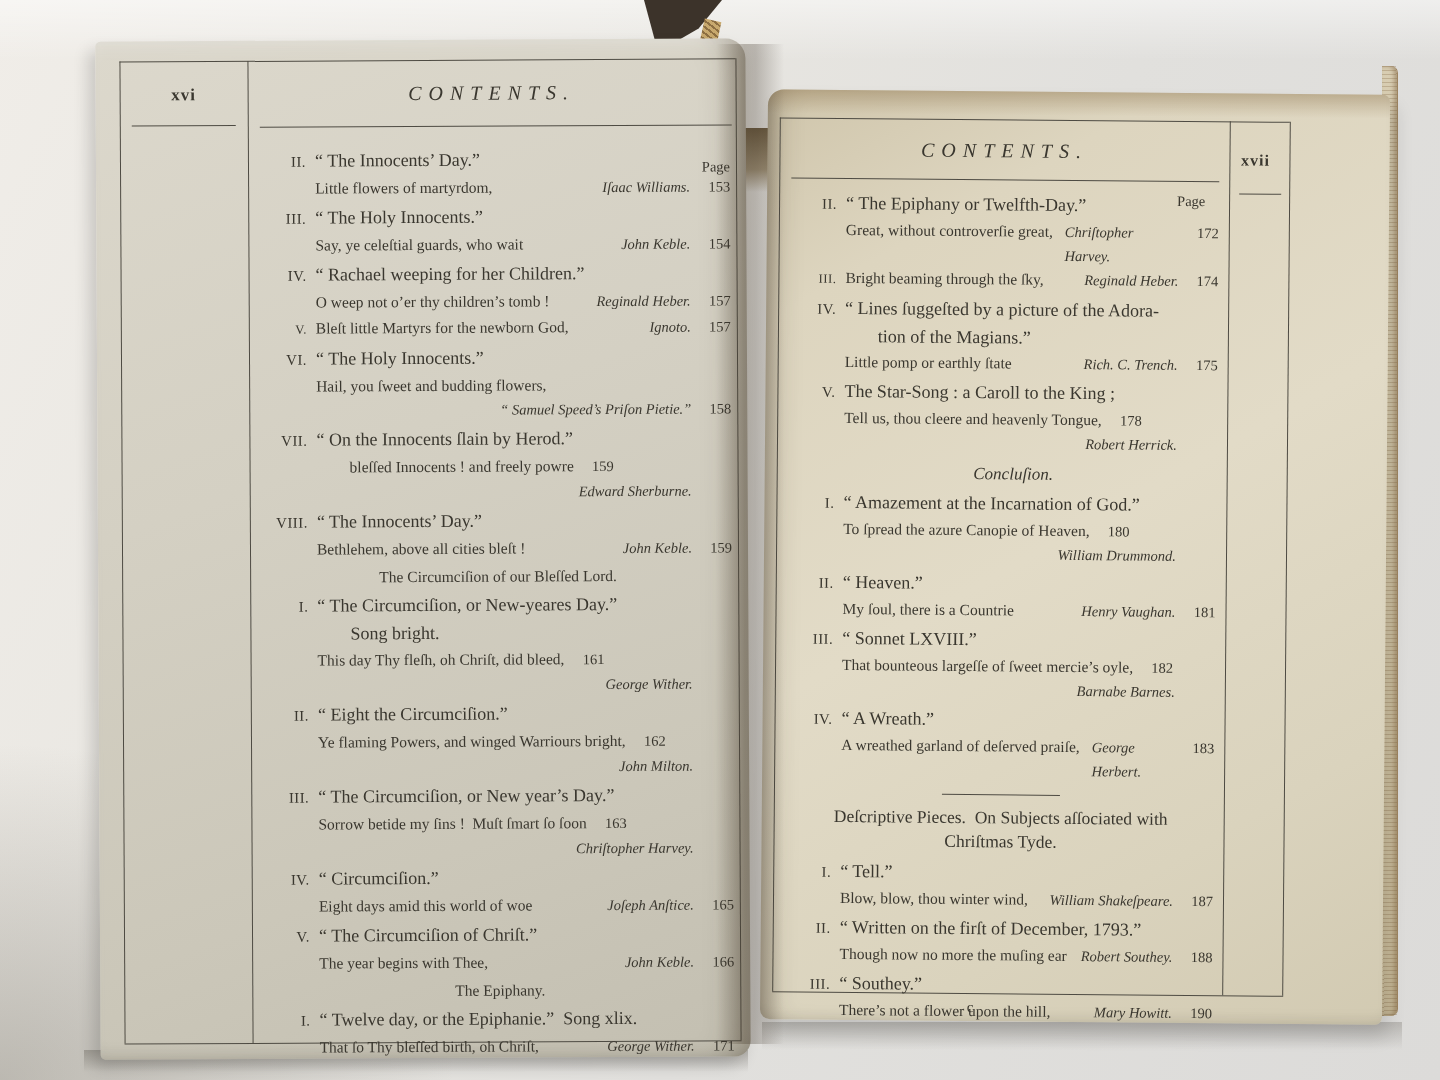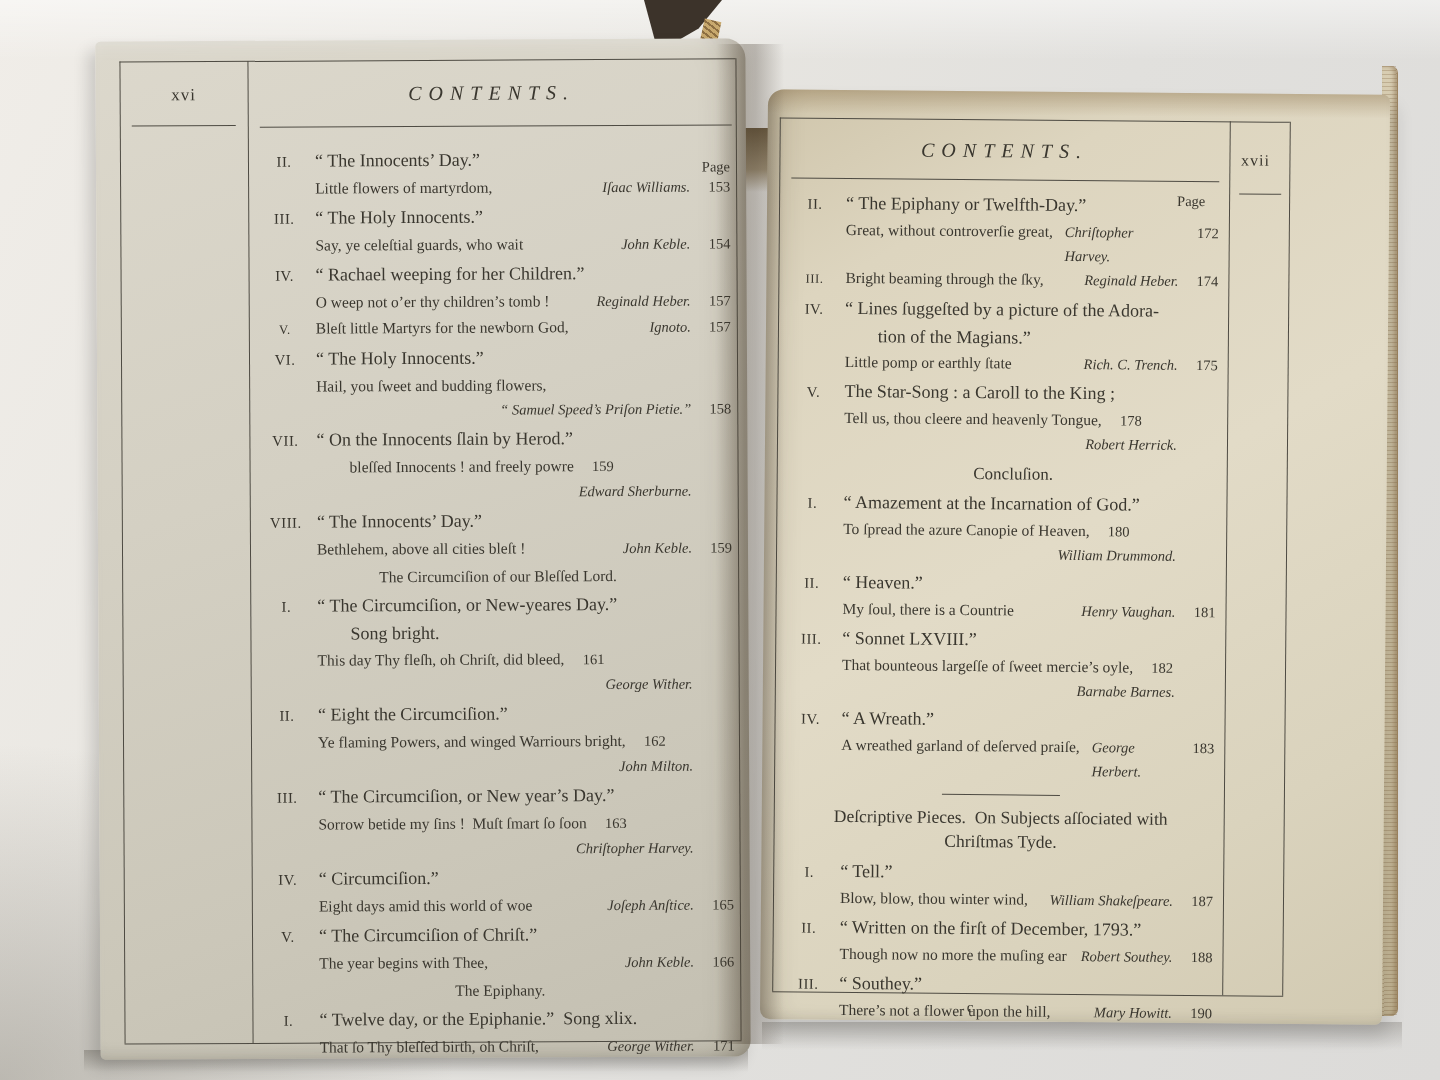--- a/index.html
+++ b/index.html
@@ -52,45 +52,45 @@
       6px 12px 18px rgba(0,0,0,.13),
       inset 0 -8px 14px -8px rgba(0,0,0,.10);
   }
   .deckle{position:absolute;top:0;left:0;right:0;height:24px;border-radius:16px 7px 0 0;
     background:linear-gradient(180deg,rgba(148,122,82,.40),rgba(148,122,82,0));}
 
   .rule{position:absolute;background:#4e4b43;}
   .rule.h{height:1px;}
   .rule.v{width:1px;}
 
-  .folio{position:absolute;text-align:center;font-size:17px;letter-spacing:1px;}
+  .folio{position:absolute;text-align:center;font-size:17px;letter-spacing:1px;font-weight:bold;}
   .page-header{position:absolute;font-style:italic;font-size:20px;letter-spacing:7px;text-align:center;white-space:nowrap;}
   .page-label{position:absolute;font-size:14.5px;}
 
   .rows{position:absolute;}
   .row{display:flex;align-items:baseline;}
-  .num{flex:0 0 44px;text-align:center;padding-right:9px;font-size:.82em;letter-spacing:.5px;}
+  .num{flex:0 0 44px;text-align:right;padding-right:9px;font-size:.82em;letter-spacing:.5px;}
   .txt{white-space:pre;}
   .author{font-style:italic;margin-left:auto;padding-left:12px;font-size:14.5px;}
   .pg{flex:0 0 40px;text-align:right;font-size:14.5px;}
 
   .page-left  .row{line-height:25px;font-size:15.5px;}
   .page-left  .row.title{line-height:27px;margin-top:3px;font-size:18px;}
   .page-left  .row.subtitle{line-height:27px;font-size:18px;}
   .page-right .row{line-height:24px;font-size:15.5px;}
   .page-right .row.title{line-height:27px;margin-top:4px;font-size:18px;}
   .page-right .row.subtitle{line-height:27px;font-size:18px;}
 
   .row.line{padding-left:53px;}
   .row.line2{padding-left:86px;}
   .row.subtitle{padding-left:86px;}
   .row.center,.row.centeritalic,.row.section,.row.sectioncont{justify-content:center;}
   .row.center{margin:2px 0;}
   .row.centeritalic{margin:7px 0 3px;}
-  .row.centeritalic .txt{font-size:17px;margin-left:19px;}
+  .row.centeritalic .txt{font-style:italic;font-size:17px;margin-left:19px;}
   .row.section{margin-top:10px;font-size:17.5px;}
   .row.sectioncont{font-size:17.5px;margin-bottom:6px;}
   .row.authorline{justify-content:flex-end;}
   .row.divider{justify-content:center;margin:12px 0 4px;}
   .divline{width:118px;height:1px;background:#4e4b43;}
   .signature{position:absolute;font-size:15px;text-align:center;}
 </style>
 </head>
 <body>
 

